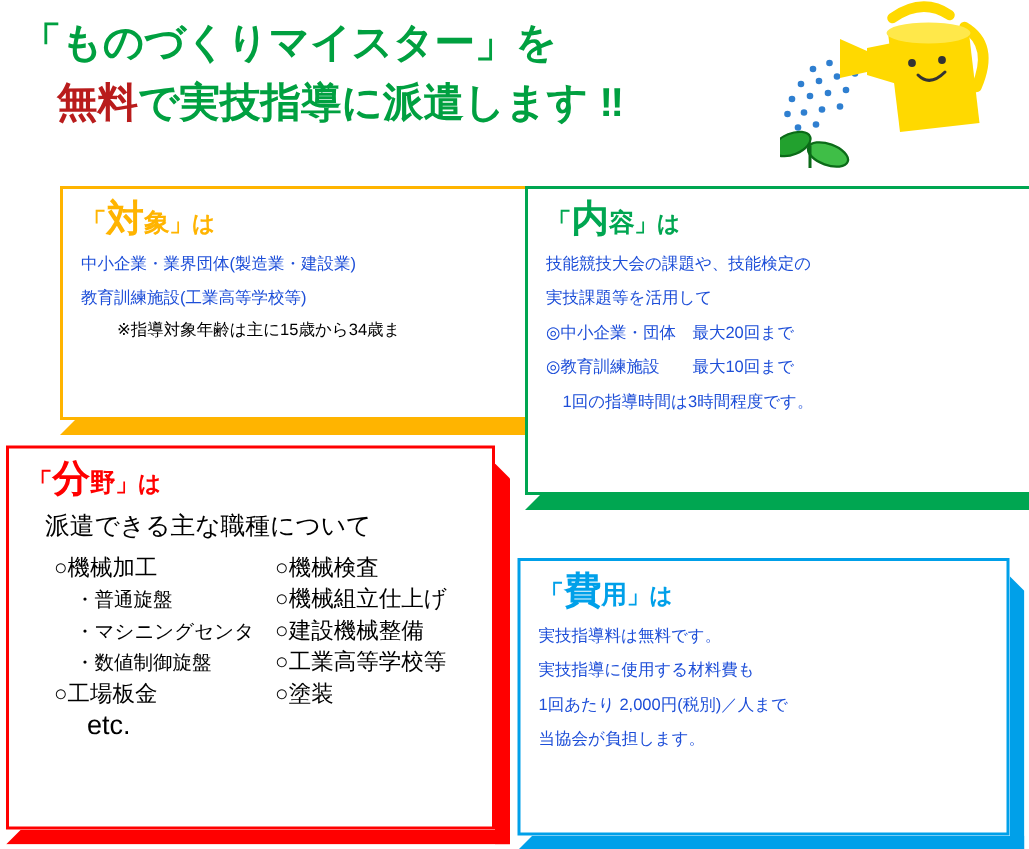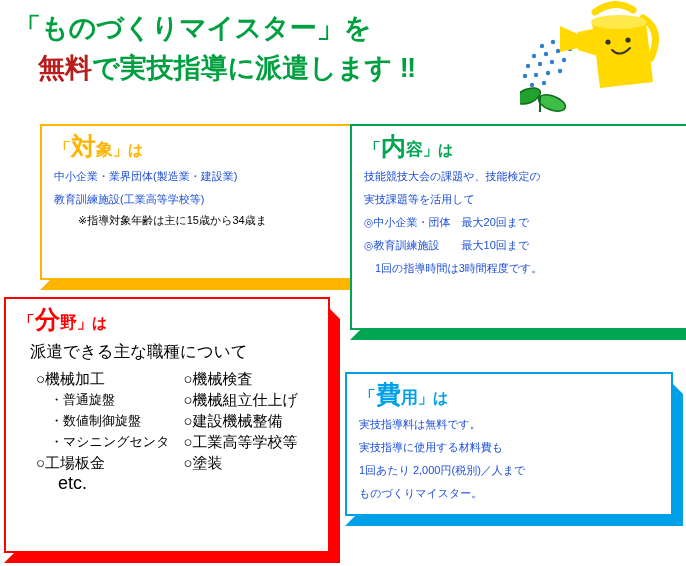--- a/index.html
+++ b/index.html
@@ -128,21 +128,21 @@
     white-space: nowrap;
     color: #000;
   }
   .fld.sub { padding-left: 14px; font-size: 13px; }
   .fld.etc { padding-left: 22px; font-size: 18px; font-family: "Liberation Sans", sans-serif; }
 
   
   #panel-target   { left: 12px;   top: 124px; width: 388px; height: 166px; margin-left: 28px; --c: #FFB400; }
   #panel-content  { left: 350px; top: 124px; width: 392px; height: 216px; --c: #00A651; }
   #panel-fields   { left: 4px;   top: 297px; width: 336px; height: 266px; border-radius: 28px; --c: #FF0000; }
-  #panel-cost     { left: 345px; top: 372px; width: 338px; height: 154px; --c: #00A0E9; }
+  #panel-cost     { left: 345px; top: 372px; width: 338px; height: 195px; --c: #00A0E9; }
 </style>
 </head>
 <body>
 
 <div id="title-block">
   <div class="title-line title-line-1">「ものづくりマイスター」を</div>
   <div class="title-line title-line-2"><span class="title-free">無料</span><span>で実技指導に派遣します ‼</span></div>
 </div>
 
 <div id="illustration">
@@ -225,22 +225,22 @@
   <div class="shadow-right"></div>
   <div class="shadow-bottom"></div>
   <div class="panel-frame"></div>
   <div class="panel-inner">
     <div class="panel-heading"><span class="hd-bracket">「</span><span class="hd-big">分</span><span class="hd-small">野</span><span class="hd-tail">」は</span></div>
     <div class="fields-lead">派遣できる主な職種について</div>
     <div class="fields-cols">
       <div class="fields-col col-left">
         <div class="fld">○機械加工</div>
         <div class="fld sub">・普通旋盤</div>
+        <div class="fld sub">・マシニングセンタ</div>
         <div class="fld sub">・数値制御旋盤</div>
-        <div class="fld sub">・マシニングセンタ</div>
         <div class="fld">○工場板金</div>
         <div class="fld etc">etc.</div>
       </div>
       <div class="fields-col col-right">
         <div class="fld">○機械検査</div>
         <div class="fld">○機械組立仕上げ</div>
         <div class="fld">○建設機械整備</div>
         <div class="fld">○工業高等学校等</div>
         <div class="fld">○塗装</div>
       </div>
@@ -250,15 +250,15 @@
 
 <div class="panel" id="panel-cost">
   <div class="shadow-right"></div>
   <div class="shadow-bottom"></div>
   <div class="panel-frame"></div>
   <div class="panel-inner">
     <div class="panel-heading"><span class="hd-bracket">「</span><span class="hd-big">費</span><span class="hd-small">用</span><span class="hd-tail">」は</span></div>
     <div class="body-text">実技指導料は無料です。</div>
     <div class="body-text">実技指導に使用する材料費も</div>
     <div class="body-text">1回あたり 2,000円(税別)／人まで</div>
-    <div class="body-text">ものづくりマイスター。</div>
+    <div class="body-text">当協会が負担します。</div>
   </div>
 </div>
 
 </body></html>

